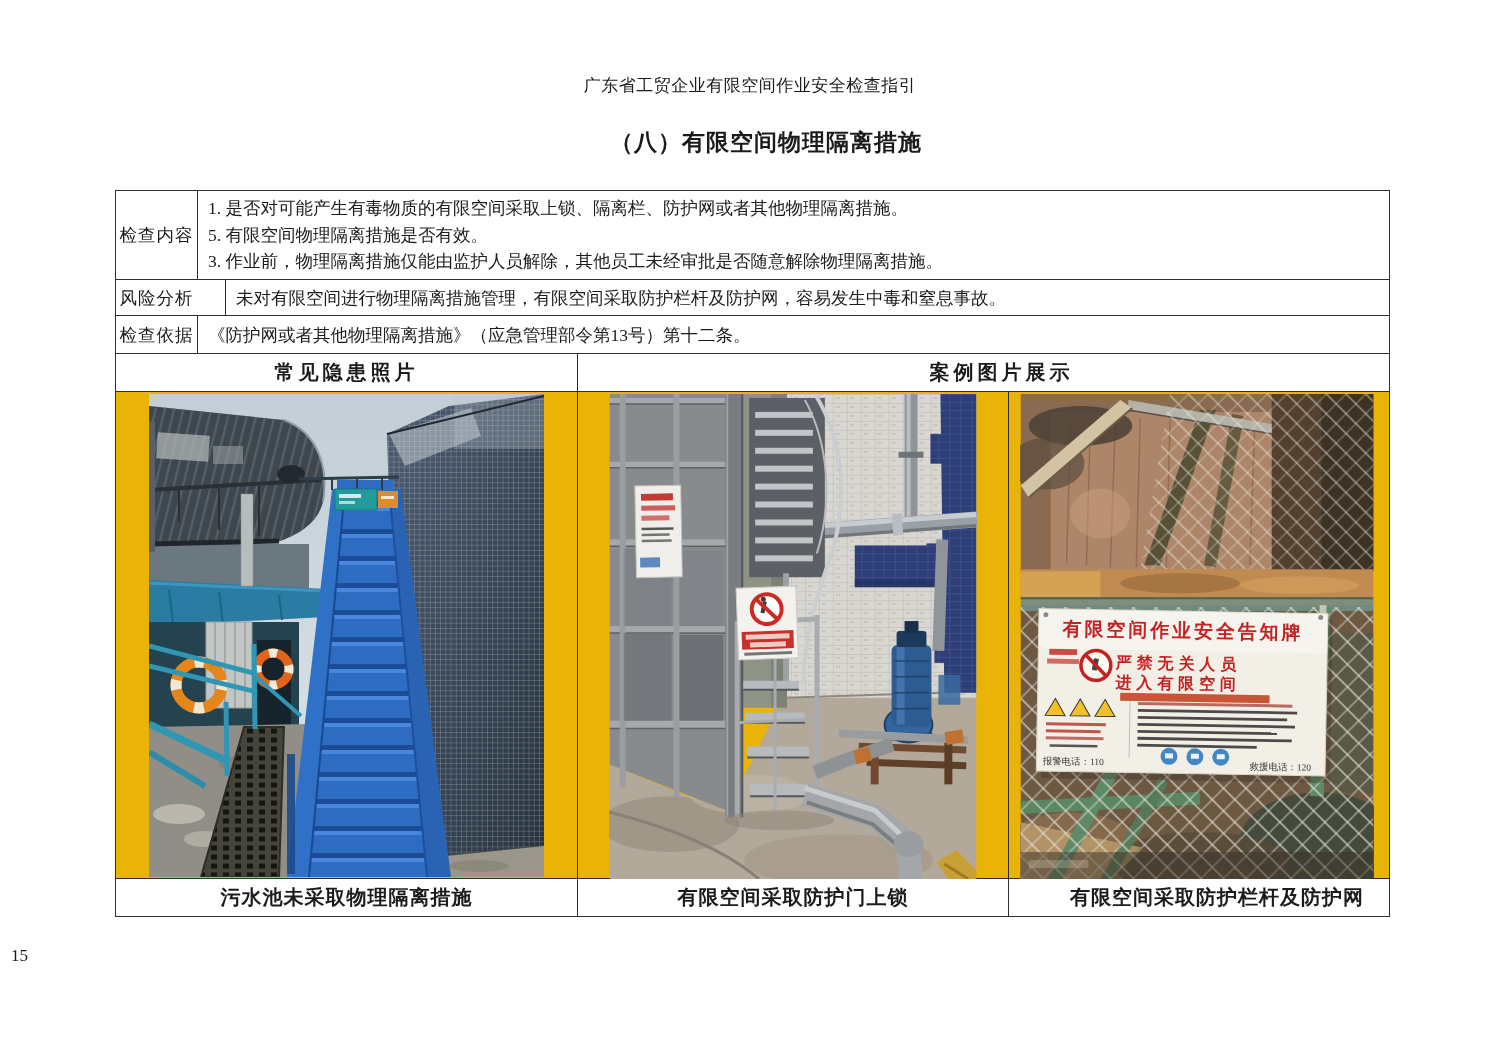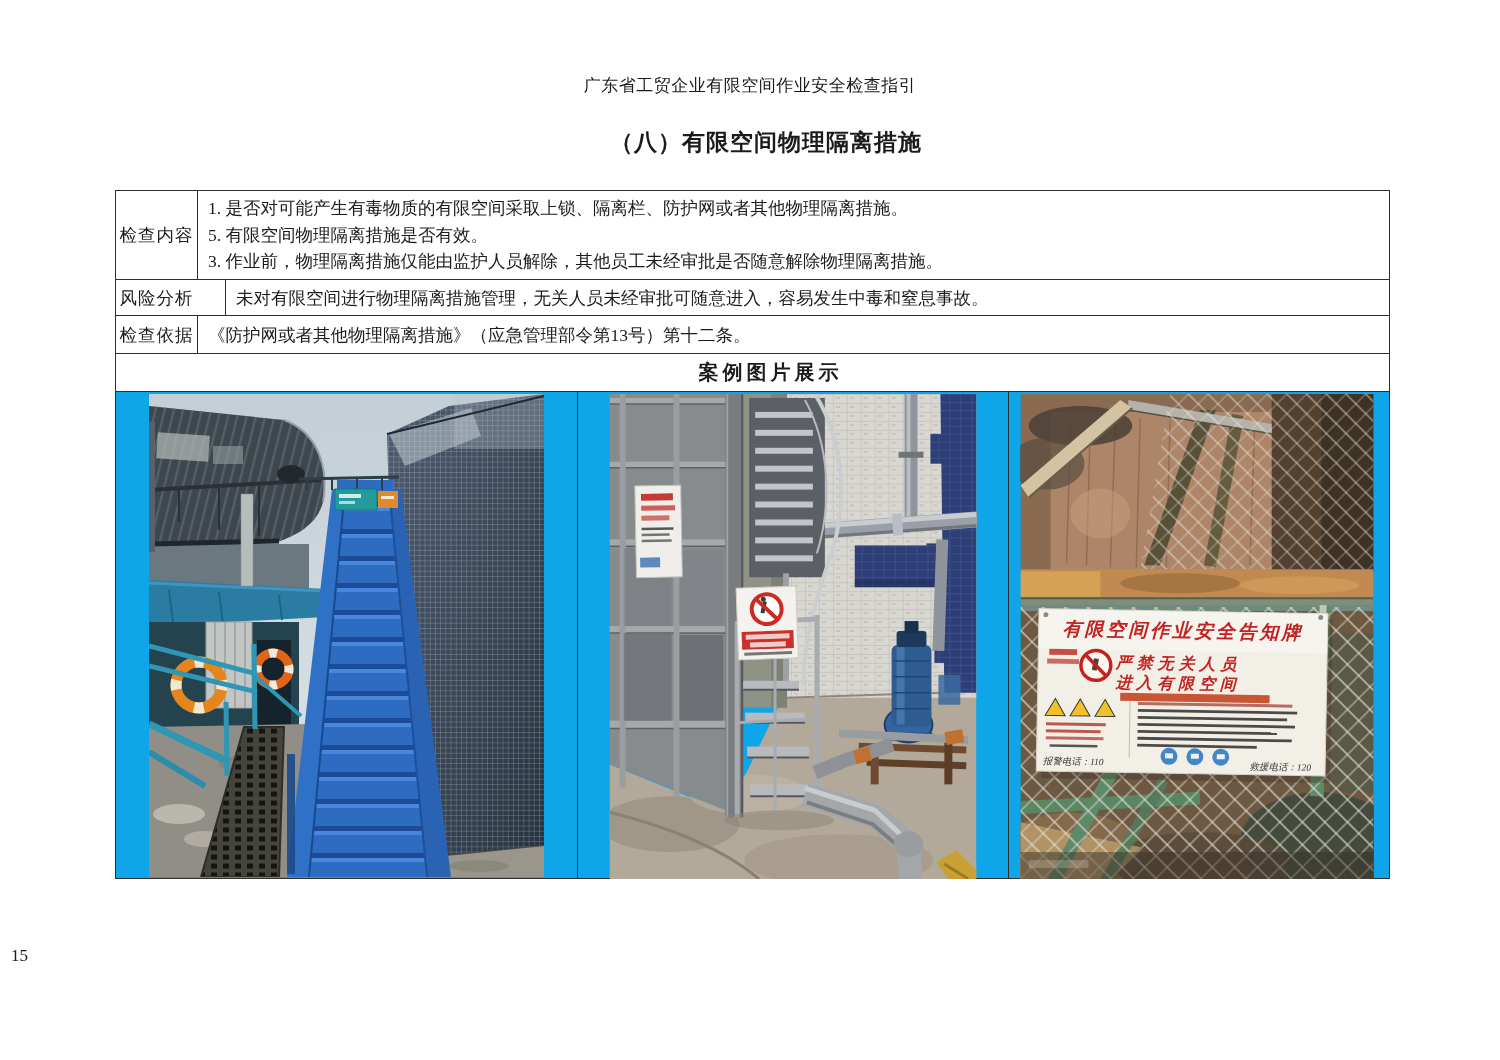--- a/index.html
+++ b/index.html
@@ -20,21 +20,21 @@
   .content-cell{flex:1;padding:4px 10px;font-size:17.5px;}
   .content-cell .line{line-height:26.5px;}
   .single{display:flex;align-items:center;}
   .r1{height:88px;} .r2{height:36px;gap:28px;} .r3{height:38px;}
   .r4{height:38px;} .r5{height:487px;} .r6{height:38px;}
   .head-cell{display:flex;align-items:center;justify-content:center;font-weight:bold;
         font-size:20px;letter-spacing:4px;}
   .cap-cell{display:flex;align-items:center;justify-content:center;font-weight:bold;
         font-size:20px;letter-spacing:1px;}
   .c1{width:461px;flex:0 0 461px;} .c2{width:431px;flex:0 0 431px;} .c3{flex:1;padding-left:36px;}
-  .photo-cell{position:relative;background:#0ea5e9;font-style:italic;}
+  .photo-cell{position:relative;background:#eab308;}
   .photo-cell svg{position:absolute;top:2px;display:block;}
   .page-number{position:absolute;top:946px;left:11px;width:100%;font-size:17px;}
   svg text{font-family:"Liberation Serif","DejaVu Serif",serif;}
 </style>
 </head>
 <body>
 
 <div class="page">
 
   <div class="doc-header">广东省工贸企业有限空间作业安全检查指引</div>
@@ -46,29 +46,30 @@
       <div class="cell label-cell">检查内容</div>
       <div class="cell content-cell">
         <div class="line">1. 是否对可能产生有毒物质的有限空间采取上锁、隔离栏、防护网或者其他物理隔离措施。</div>
         <div class="line">5. 有限空间物理隔离措施是否有效。</div>
         <div class="line">3. 作业前，物理隔离措施仅能由监护人员解除，其他员工未经审批是否随意解除物理隔离措施。</div>
       </div>
     </div>
 
     <div class="tr r2">
       <div class="cell label-cell">风险分析</div>
-      <div class="cell content-cell single">未对有限空间进行物理隔离措施管理，无关人员未经审批可随意进入，容易发生中毒和窒息事故。</div>
+      <div class="cell content-cell single">未对有限空间进行物理隔离措施管理，有限空间采取防护栏杆及防护网，容易发生中毒和窒息事故。</div>
     </div>
 
     <div class="tr r3">
       <div class="cell label-cell">检查依据</div>
       <div class="cell content-cell single">《防护网或者其他物理隔离措施》（应急管理部令第13号）第十二条。</div>
     </div>
 
     <div class="tr r4">
+      <div class="cell head-cell c1">常见隐患照片</div>
       <div class="cell head-cell c3">案例图片展示</div>
     </div>
 
     <div class="tr r5">
 
       <div class="cell photo-cell c1">
         <svg width="395" height="483" viewBox="0 0 395 483" style="left:33px">
           <defs>
             <linearGradient id="p1sky" x1="0" y1="0" x2="0" y2="1">
               <stop offset="0" stop-color="#c3ced5"></stop>
@@ -490,17 +491,22 @@
             </g>
             <text x="262" y="376" text-anchor="middle" font-size="9.5" fill="#333">救援电话：120</text>
           </g>
 
           <rect x="0" y="460" width="354" height="27" fill="#3a3228" opacity="0.5"></rect>
           <rect x="8" y="468" width="60" height="8" fill="#e8e0d0" opacity="0.25"></rect>
         </svg>
       </div>
     </div>
 
+    <div class="tr r6">
+      <div class="cell cap-cell c1">污水池未采取物理隔离措施</div>
+      <div class="cell cap-cell c2">有限空间采取防护门上锁</div>
+      <div class="cell cap-cell c3">有限空间采取防护栏杆及防护网</div>
+    </div>
 
   </div>
 
   <div class="page-number">15</div>
 </div>
 
 </body></html>

